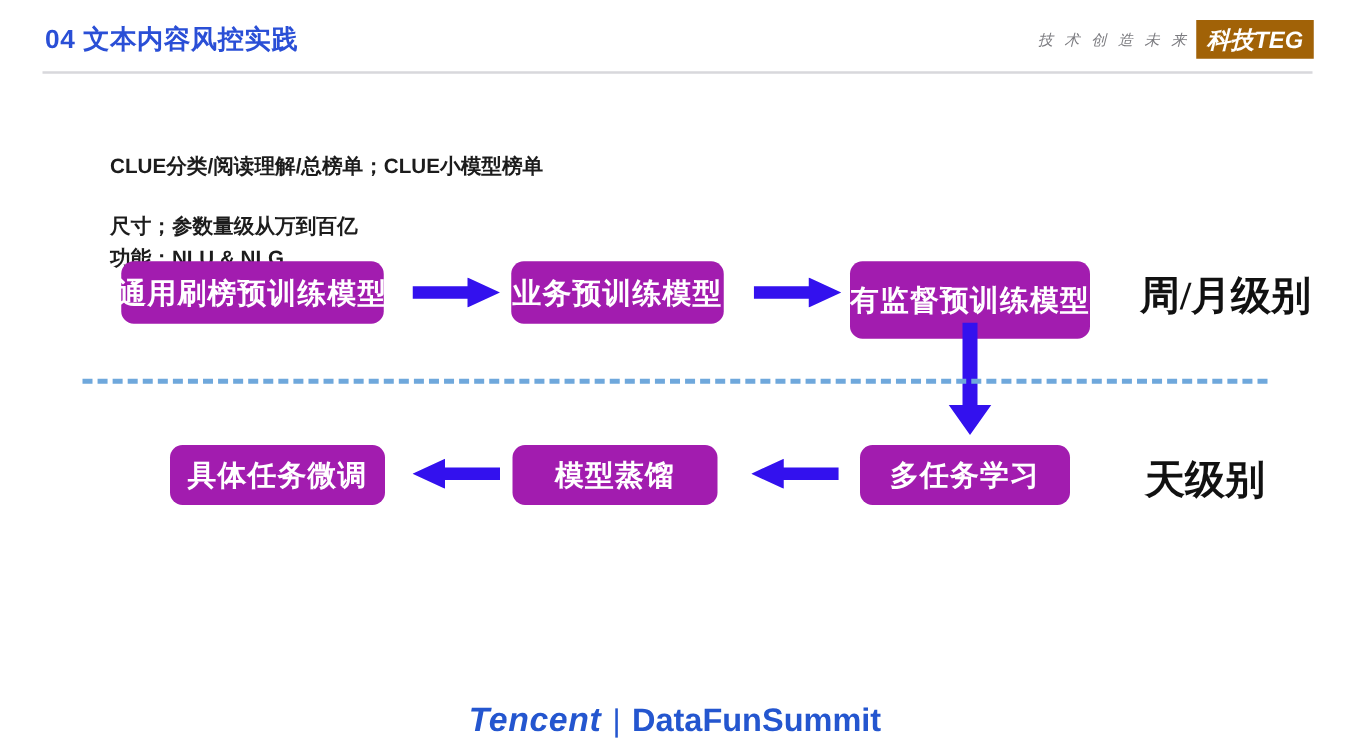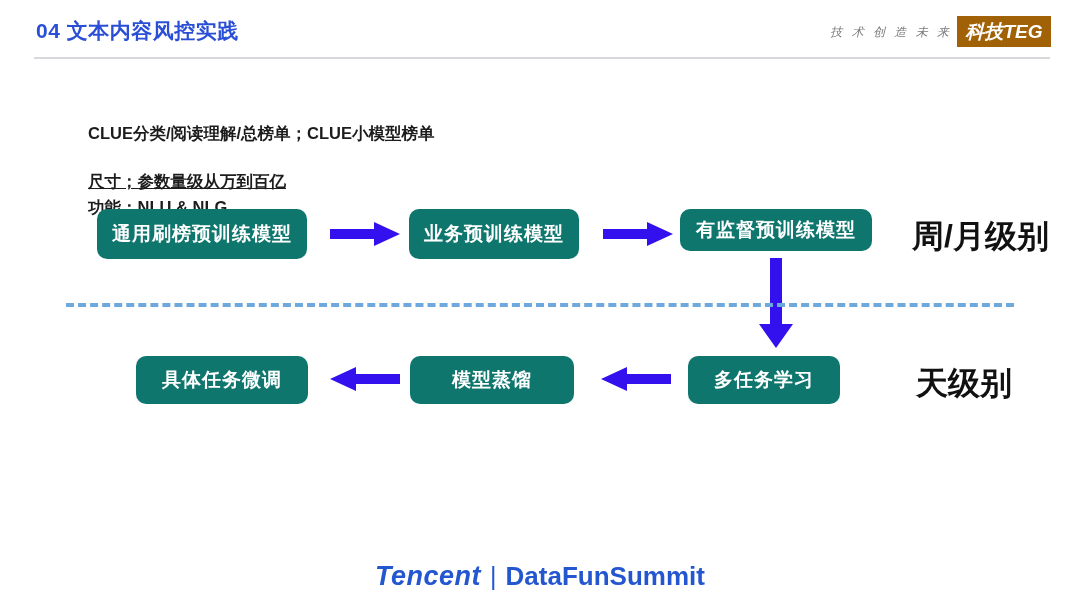--- a/index.html
+++ b/index.html
@@ -68,43 +68,43 @@
     position: absolute;
     left: 88px;
     top: 78px;
     font-size: 16.5px;
     font-weight: bold;
     color: #1c1c1c;
     line-height: 26px;
     white-space: nowrap;
     margin-top: 42px;
   }
-  .text-block .para2 { margin-top: 22px; text-decoration: underline; }
+  .text-block .para2 { margin-top: 22px; }
 
   
   .flow-box {
     position: absolute;
-    background: #0f766e;
+    background: #a21caf;
     border-radius: 10px;
     color: #ffffff;
     font-family: Liberation Sans, sans-serif;
-    font-size: 19px;
+    font-size: 23px;
     font-weight: bold;
     display: flex;
     align-items: center;
     justify-content: center;
     white-space: nowrap;
     letter-spacing: 1px;
   }
   #box-general   { left: 97px;  top: 209px; width: 210px; height: 50px; }
   #box-business  { left: 409px; top: 209px; width: 170px; height: 50px; }
-  #box-supervised{ left: 680px; top: 209px; width: 192px; height: 42px; }
+  #box-supervised{ left: 680px; top: 209px; width: 192px; height: 62px; }
   #box-finetune  { left: 136px; top: 356px; width: 172px; height: 48px; }
   #box-distill   { left: 410px; top: 356px; width: 164px; height: 48px; }
-  #box-multitask { left: 688px; top: 356px; width: 152px; height: 48px; }
+  #box-multitask { left: 688px; top: 356px; width: 168px; height: 48px; }
 
   
   .arrow {
     position: absolute;
   }
   #arrow-1 { left: 330px; top: 222px; }
   #arrow-2 { left: 603px; top: 222px; }
   #arrow-3 { left: 330px; top: 367px; }
   #arrow-4 { left: 601px; top: 367px; }
   #arrow-down { left: 758px; top: 258px; }
@@ -120,20 +120,21 @@
   }
 
   
   .cadence-label {
     position: absolute;
     font-size: 32px;
     font-weight: bold;
     color: #111111;
     white-space: nowrap;
     letter-spacing: 0px;
+    font-family: Liberation Serif, serif;
   }
   #label-week  { left: 912px; top: 215px; }
   #label-day   { left: 916px; top: 362px; }
 
   
   .footer {
     position: absolute;
     left: 0;
     top: 561px;
     width: 1080px;

